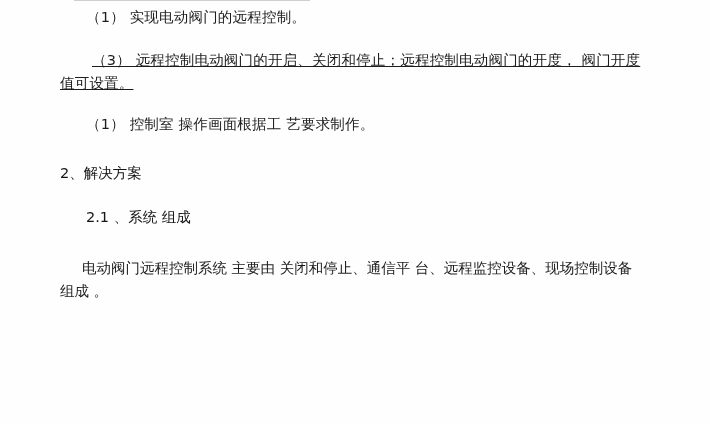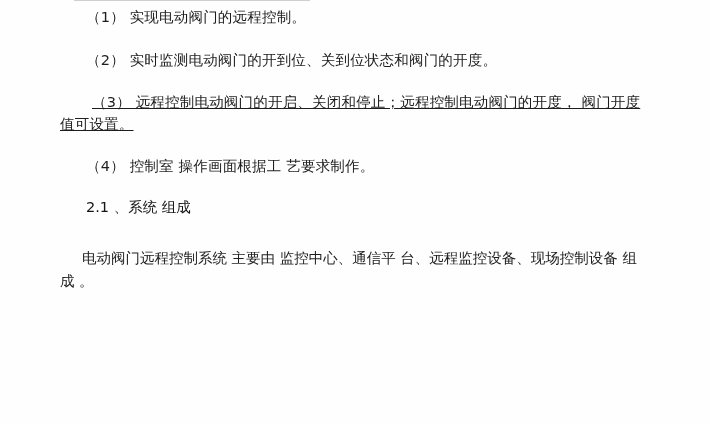--- a/index.html
+++ b/index.html
@@ -104,27 +104,27 @@
 </style>
 </head>
 <body>
 
 <div class="page">
 
   <div class="edge-line edge-top-rule"></div>
 
   <p class="para list-item first">（1） 实现电动阀门的远程控制。</p>
 
-  <p class="para list-item">（2） 实时监测电动阀门的开到位、关到位状态和阀门的开度。</p>
 
   <p class="para list-item wide-indent">（3） 远程控制电动阀门的开启、关闭和停止；远程控制电动阀门的开度， 阀门开度值可设置。</p>
 
 
-  <p class="para list-item">（4） 控制室 操作画面根据工 艺要求制作。</p>
+  <p class="para list-item">（1） 控制室 操作画面根据工 艺要求制作。</p>
 
+  <p class="heading">2、解决方案</p>
 
   <p class="subheading">2.1 、系统 组成</p>
 
-  <p class="body-para">电动阀门远程控制系统 主要由 监控中心、通信平 台、远程监控设备、现场控制设备 组成 。</p>
+  <p class="body-para">电动阀门远程控制系统 主要由 关闭和停止、通信平 台、远程监控设备、现场控制设备 组成 。</p>
 
   <div class="corner-fold"></div>
 
 </div>
 
 </body></html>

